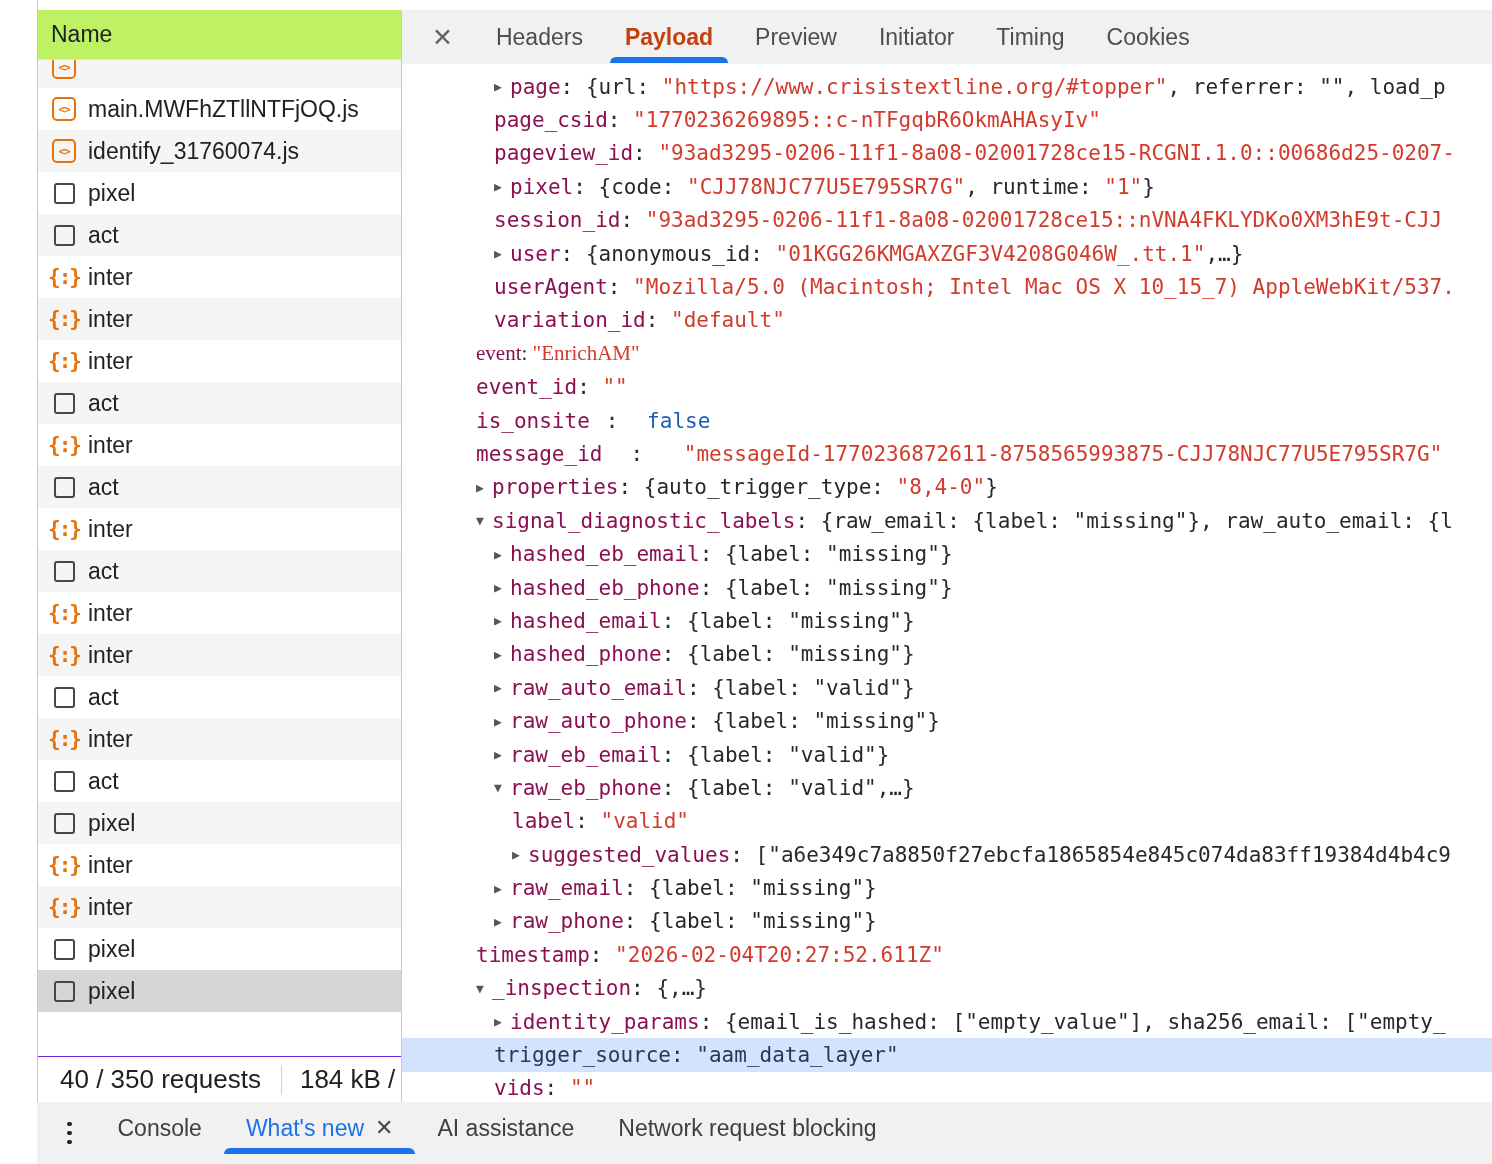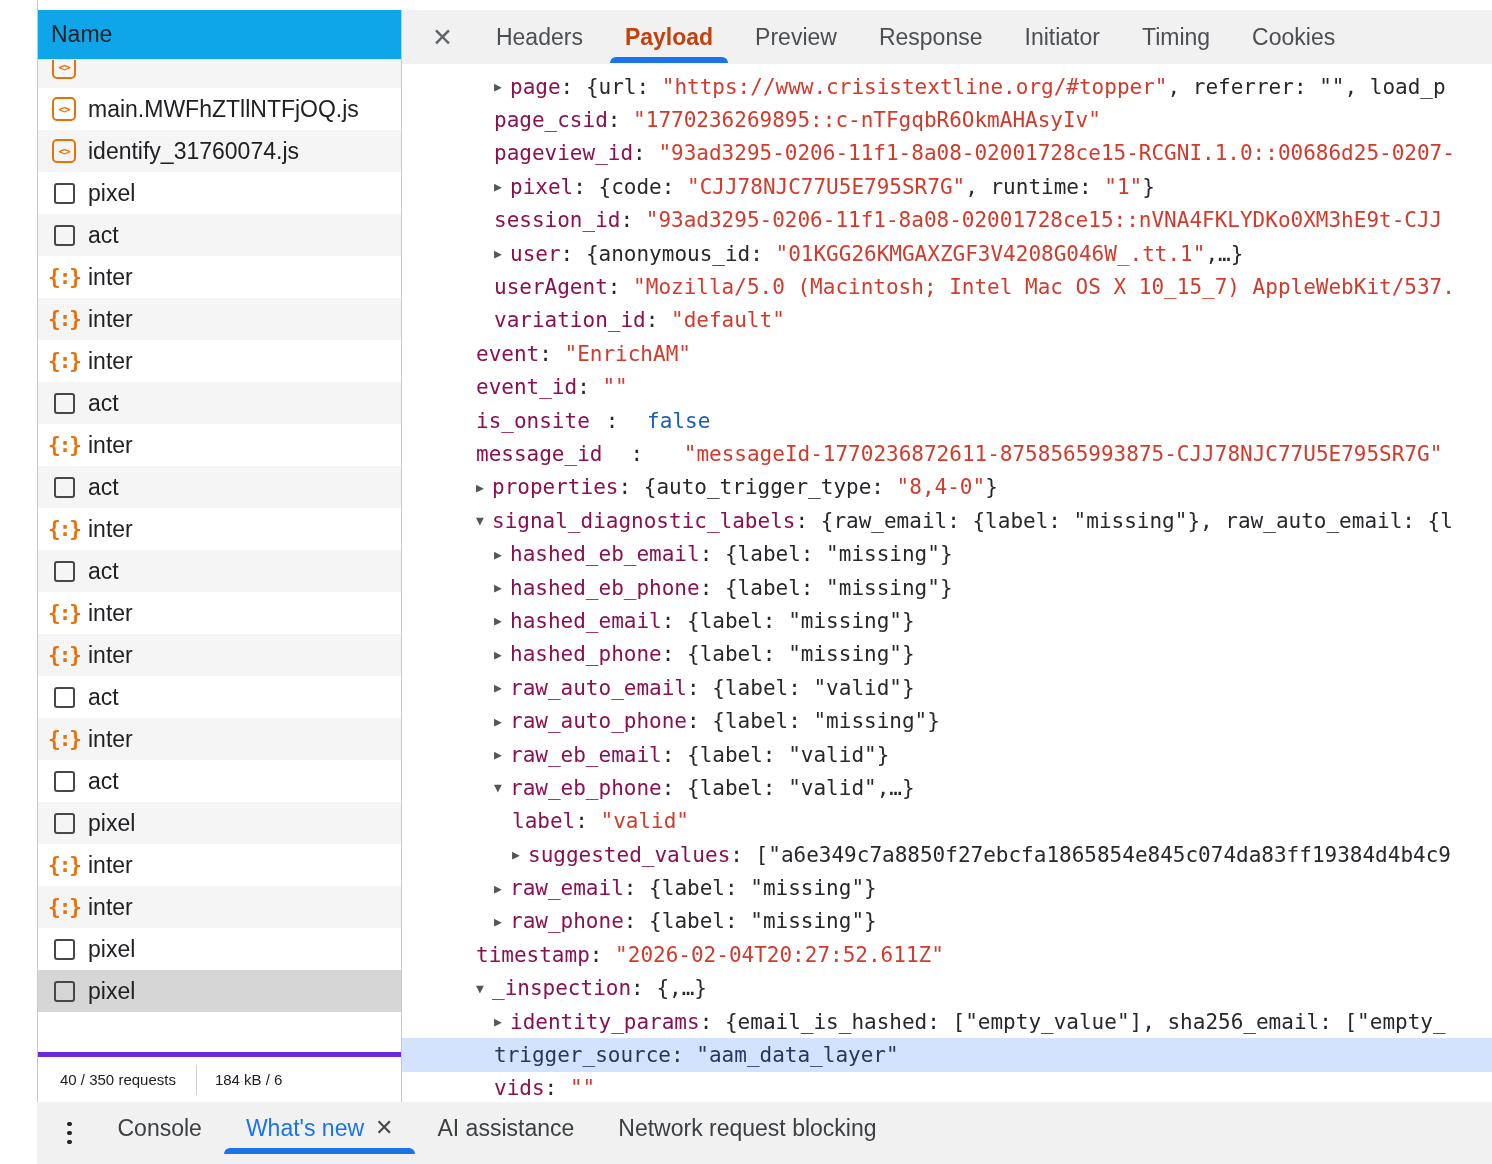--- a/index.html
+++ b/index.html
@@ -2,38 +2,38 @@
 <html><head>
 <meta charset="utf-8">
 <style>
   html,body{margin:0;padding:0;background:#fff;}
   .stage{position:relative;width:1492px;height:1164px;background:#fff;overflow:hidden;
          font-family:"Liberation Sans",sans-serif;color:#202124;}
   .vline{position:absolute;width:1px;background:#c9c9c9;}
   
   .sidebar{position:absolute;left:38px;top:10px;width:363px;height:1092px;background:#fff;
            display:flex;flex-direction:column;overflow:hidden;}
-  .name-header{height:50px;flex:0 0 50px;background:#0ea5e9;border-bottom:1px solid #e2e2e2;
+  .name-header{height:50px;flex:0 0 50px;background:#bef264;border-bottom:1px solid #e2e2e2;
                display:flex;align-items:center;padding-left:13px;font-size:23px;box-sizing:border-box;}
   .rows-viewport{flex:1 1 auto;overflow:hidden;}
   .req-row{height:42px;display:flex;align-items:center;padding-left:14px;box-sizing:border-box;
            font-size:23px;color:#202124;white-space:nowrap;overflow:hidden;}
   .req-row.alt{background:#f5f5f5;}
   .req-row.selected{background:#d6d6d6;}
   .req-row.first{margin-top:-14px;}
   .ric{flex:0 0 24px;width:24px;height:24px;margin-right:12px;display:flex;align-items:center;
        justify-content:center;box-sizing:border-box;}
   .ric.script{border:2.5px solid #e8710a;border-radius:5px;color:#e8710a;
               font-family:"DejaVu Sans Mono",monospace;font-size:11px;font-weight:bold;letter-spacing:-1px;}
   .ric.json{color:#e8710a;font-family:"DejaVu Sans Mono",monospace;font-size:21px;font-weight:bold;
             letter-spacing:-2px;}
   .ric.doc{width:21px;height:21px;flex:0 0 21px;margin-left:2px;margin-right:13px;
            border:2.5px solid #474747;border-radius:3px;}
-  .sidebar-footer{flex:0 0 45px;height:45px;border-top:5px solid #6d28d9;display:flex;
-                  align-items:center;font-size:15px;color:#202124;white-space:nowrap;overflow:hidden;}
+  .sidebar-footer{flex:0 0 45px;height:45px;border-top:1px solid #6d28d9;display:flex;
+                  align-items:center;font-size:26px;color:#202124;white-space:nowrap;overflow:hidden;}
   .sf-sep{width:1px;height:30px;background:#d0d0d0;margin:0 18px 0 20px;flex:0 0 1px;}
   .sf-left{padding-left:22px;}
   
   .main{position:absolute;left:402px;top:10px;right:0;height:1102px;background:#fff;}
   .tabbar{height:54px;background:#f1f1f1;display:flex;align-items:center;padding-left:18px;
           box-sizing:border-box;}
   .close-x{font-size:25px;color:#5f6368;margin:0 22px 0 12px;cursor:default;}
   .tab{position:relative;height:51px;display:flex;align-items:center;padding:0 14px;margin:12px 7px;
        font-size:23px;color:#4b4e52;}
   .tab.selected{color:#c2410c;font-weight:600;}
@@ -172,36 +172,35 @@
     </div>
   </div>
 
   <div class="main">
     <div class="tabbar">
       <span class="close-x">✕</span>
       <span id="tabs" style="display: flex;">
           <span class="tab">Headers</span>
           <span class="tab selected">Payload</span>
           <span class="tab">Preview</span>
-          <span class="tab">Response</span>
           <span class="tab">Initiator</span>
           <span class="tab">Timing</span>
           <span class="tab">Cookies</span>
         </span>
     </div>
     <div class="payload" id="payloadRows">
         <div class="prow" style="padding-left: 92px;"><span class="arrow">▶</span><span class="k">page</span><span class="p">: </span><span class="p">{url: </span><span class="s">"https://www.crisistextline.org/#topper"</span><span class="p">, referrer: "", load_p</span></div>
         <div class="prow" style="padding-left: 92px;"><span class="k">page_csid</span><span class="p">: </span><span class="s">"1770236269895::c-nTFgqbR6OkmAHAsyIv"</span></div>
         <div class="prow" style="padding-left: 92px;"><span class="k">pageview_id</span><span class="p">: </span><span class="s">"93ad3295-0206-11f1-8a08-02001728ce15-RCGNI.1.0::00686d25-0207-</span></div>
         <div class="prow" style="padding-left: 92px;"><span class="arrow">▶</span><span class="k">pixel</span><span class="p">: </span><span class="p">{code: </span><span class="s">"CJJ78NJC77U5E795SR7G"</span><span class="p">, runtime: </span><span class="s">"1"</span><span class="p">}</span></div>
         <div class="prow" style="padding-left: 92px;"><span class="k">session_id</span><span class="p">: </span><span class="s">"93ad3295-0206-11f1-8a08-02001728ce15::nVNA4FKLYDKo0XM3hE9t-CJJ</span></div>
         <div class="prow" style="padding-left: 92px;"><span class="arrow">▶</span><span class="k">user</span><span class="p">: </span><span class="p">{anonymous_id: </span><span class="s">"01KGG26KMGAXZGF3V4208G046W_.tt.1"</span><span class="p">,…}</span></div>
         <div class="prow" style="padding-left: 92px;"><span class="k">userAgent</span><span class="p">: </span><span class="s">"Mozilla/5.0 (Macintosh; Intel Mac OS X 10_15_7) AppleWebKit/537.</span></div>
         <div class="prow" style="padding-left: 92px;"><span class="k">variation_id</span><span class="p">: </span><span class="s">"default"</span></div>
-        <div class="prow" style="padding-left: 74px;"><span class="k">event</span><span class="p">: </span><span class="s">"EnrichAM"</span></div>
+        <div class="prow" style="padding-left: 74px; font-family: Liberation Serif, serif;"><span class="k">event</span><span class="p">: </span><span class="s">"EnrichAM"</span></div>
         <div class="prow" style="padding-left: 74px;"><span class="k">event_id</span><span class="p">: </span><span class="s">""</span></div>
         <div class="prow" style="padding-left: 74px; gap: 16px;"><span class="k">is_onsite</span><span class="p">: </span><span class="b">false</span></div>
         <div class="prow" style="padding-left: 74px; gap: 28px;"><span class="k">message_id</span><span class="p">: </span><span class="s">"messageId-1770236872611-8758565993875-CJJ78NJC77U5E795SR7G"</span></div>
         <div class="prow" style="padding-left: 74px;"><span class="arrow">▶</span><span class="k">properties</span><span class="p">: </span><span class="p">{auto_trigger_type: </span><span class="s">"8,4-0"</span><span class="p">}</span></div>
         <div class="prow" style="padding-left: 74px;"><span class="arrow">▼</span><span class="k">signal_diagnostic_labels</span><span class="p">: </span><span class="p">{raw_email: {label: "missing"}, raw_auto_email: {l</span></div>
         <div class="prow" style="padding-left: 92px;"><span class="arrow">▶</span><span class="k">hashed_eb_email</span><span class="p">: </span><span class="p">{label: "missing"}</span></div>
         <div class="prow" style="padding-left: 92px;"><span class="arrow">▶</span><span class="k">hashed_eb_phone</span><span class="p">: </span><span class="p">{label: "missing"}</span></div>
         <div class="prow" style="padding-left: 92px;"><span class="arrow">▶</span><span class="k">hashed_email</span><span class="p">: </span><span class="p">{label: "missing"}</span></div>
         <div class="prow" style="padding-left: 92px;"><span class="arrow">▶</span><span class="k">hashed_phone</span><span class="p">: </span><span class="p">{label: "missing"}</span></div>
         <div class="prow" style="padding-left: 92px;"><span class="arrow">▶</span><span class="k">raw_auto_email</span><span class="p">: </span><span class="p">{label: "valid"}</span></div>

